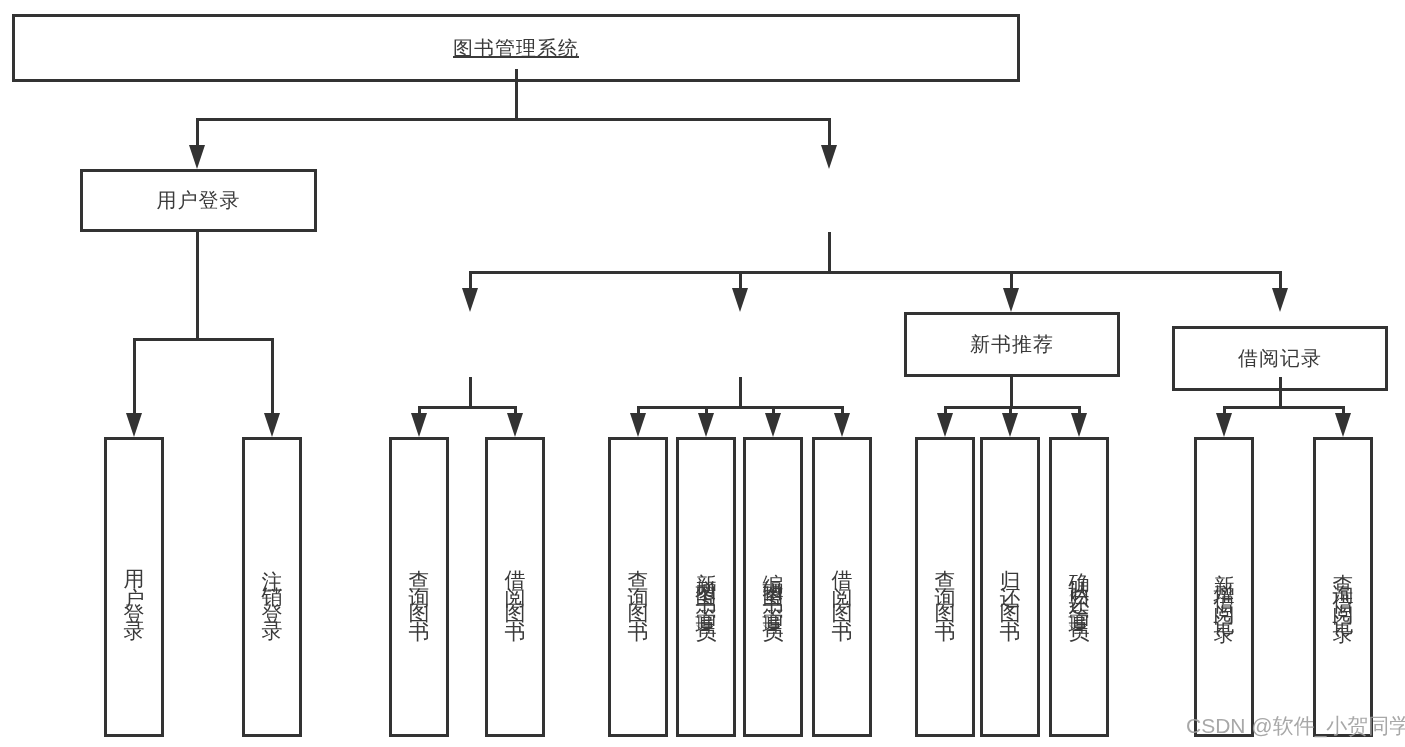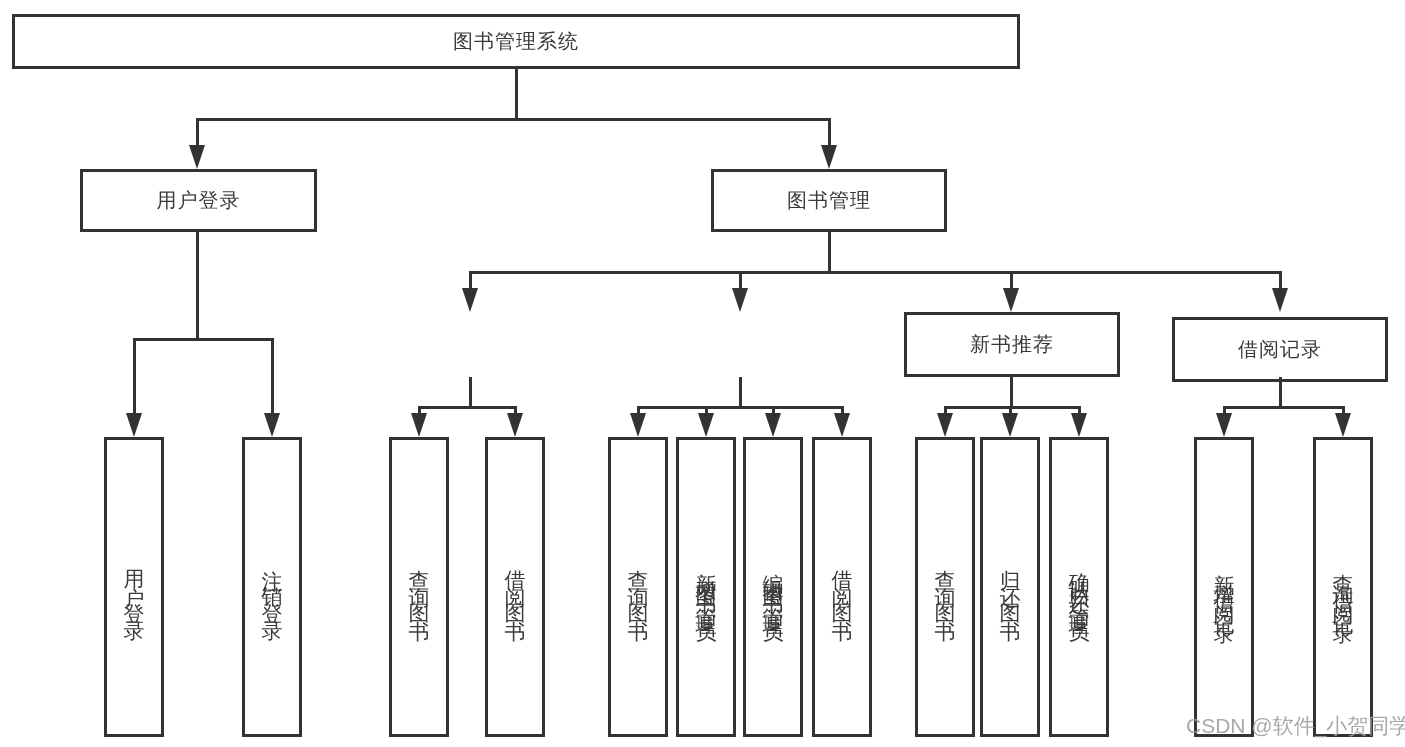--- a/index.html
+++ b/index.html
@@ -30,37 +30,34 @@
   .watermark {
     position:absolute; left:1186px; top:712px;
     font-size:21px; color:rgba(158,158,158,0.9); white-space:nowrap;
   }
 </style>
 </head>
 <body>
 
 <div id="canvas">
 
-  <div class="box" style="left:12px; top:14px; width:1008px; height:55px;">
+  <div class="box" style="left:12px; top:14px; width:1008px; height:68px;text-decoration:underline;">
 
     <span class="hlabel">图书管理系统</span>
   </div>
 
   <div class="vline" style="left:515px; top:69px; width:3px; height:49px;"></div>
   <div class="hline" style="left:196px; top:118px; width:635px; height:3px;"></div>
   <div class="vline" style="left:196px; top:118px; width:3px; height:30px;"></div>
   <div class="arrow" style="left:189px; top:145px;"></div>
   <div class="vline" style="left:828px; top:118px; width:3px; height:30px;"></div>
   <div class="arrow" style="left:821px; top:145px;"></div>
 
   <div class="box" style="left:80px; top:169px; width:237px; height:63px;">
     <span class="hlabel">用户登录</span>
-  </div>
-  <div class="box" style="left:711px; top:169px; width:236px; height:63px;">
-    <span class="hlabel">图书管理</span>
   </div>
 
   <div class="vline" style="left:196px; top:232px; width:3px; height:106px;"></div>
   <div class="hline" style="left:133px; top:338px; width:141px; height:3px;"></div>
   <div class="vline" style="left:133px; top:338px; width:3px; height:77px;"></div>
   <div class="arrow" style="left:126px; top:413px;"></div>
   <div class="vline" style="left:271px; top:338px; width:3px; height:77px;"></div>
   <div class="arrow" style="left:264px; top:413px;"></div>
 
   <div class="vline" style="left:828px; top:232px; width:3px; height:42px;"></div>
@@ -70,21 +67,21 @@
   <div class="vline" style="left:739px; top:271px; width:3px; height:19px;"></div>
   <div class="arrow" style="left:732px; top:288px;"></div>
   <div class="vline" style="left:1010px; top:271px; width:3px; height:19px;"></div>
   <div class="arrow" style="left:1003px; top:288px;"></div>
   <div class="vline" style="left:1279px; top:271px; width:3px; height:19px;"></div>
   <div class="arrow" style="left:1272px; top:288px;"></div>
 
   <div class="box" style="left:904px; top:312px; width:216px; height:65px;">
     <span class="hlabel">新书推荐</span>
   </div>
-  <div class="box" style="left:1172px; top:317px; width:216px; height:65px;">
+  <div class="box" style="left:1172px; top:326px; width:216px; height:65px;">
     <span class="hlabel">借阅记录</span>
   </div>
 
   <div class="vline" style="left:469px; top:377px; width:3px; height:29px;"></div>
   <div class="hline" style="left:418px; top:406px; width:99px; height:3px;"></div>
   <div class="vline" style="left:418px; top:406px; width:3px; height:9px;"></div>
   <div class="arrow" style="left:411px; top:413px;"></div>
   <div class="vline" style="left:514px; top:406px; width:3px; height:9px;"></div>
   <div class="arrow" style="left:507px; top:413px;"></div>
 

